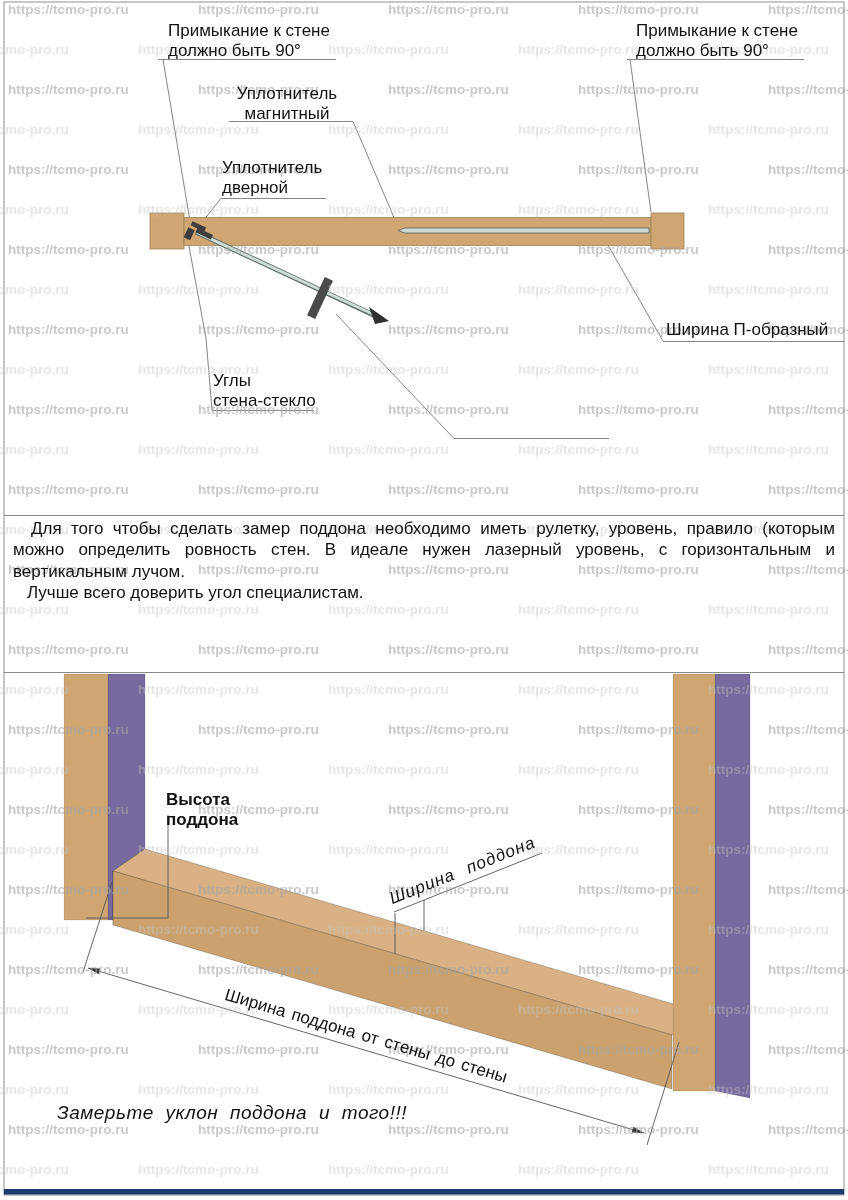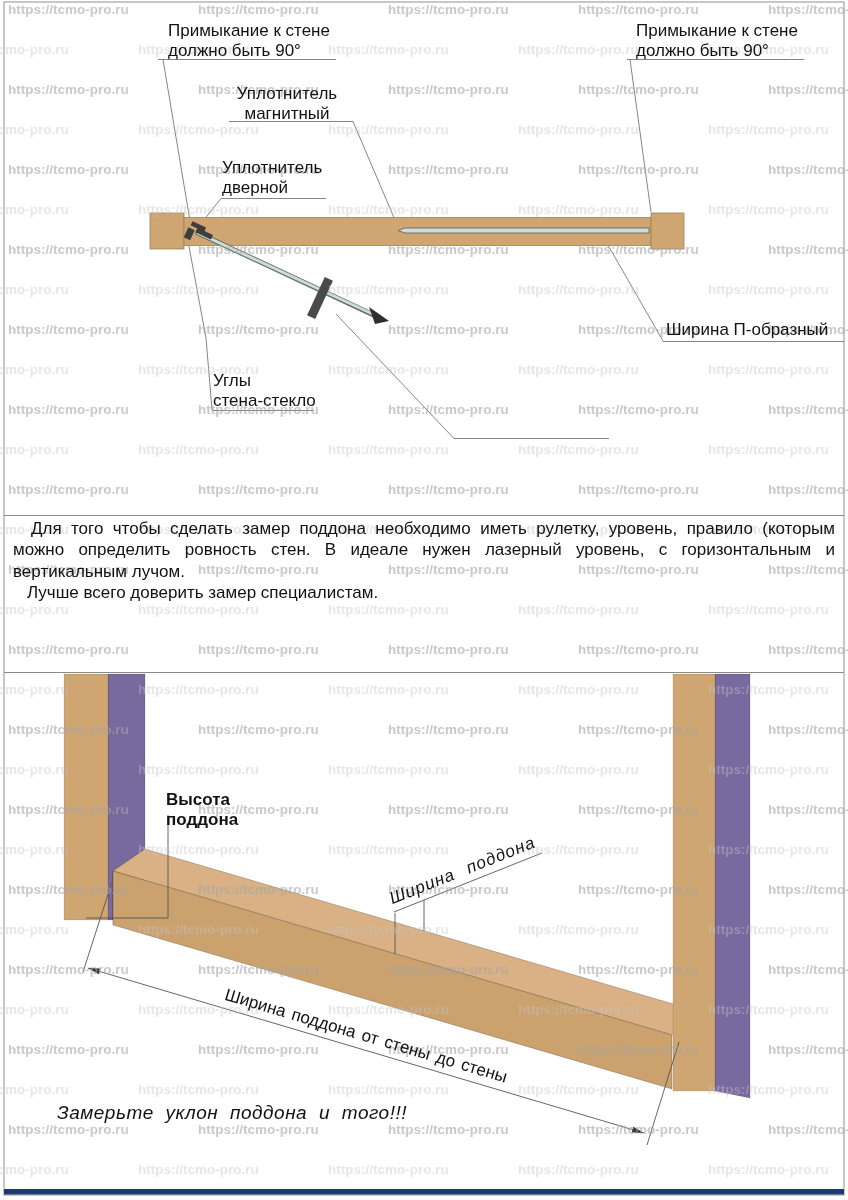--- a/index.html
+++ b/index.html
@@ -269,21 +269,21 @@
   <div class="lbl" id="lbl-magnet">Уплотнитель
 магнитный</div>
   <div class="lbl" id="lbl-doorseal">Уплотнитель
 дверной</div>
   <div class="lbl" id="lbl-hinge">Углы
 стена-стекло</div>
   <div class="lbl" id="lbl-profile">Ширина П-образный</div>
 
   <div id="text-block">
     <p class="p1">Для того чтобы сделать замер поддона необходимо иметь рулетку, уровень, правило (которым можно определить ровность стен. В идеале нужен лазерный уровень, с горизонтальным и вертикальным лучом.</p>
-    <p class="p3">Лучше всего доверить замер специалистам.</p>
+    <p class="p3">Лучше всего доверить угол специалистам.</p>
   </div>
 
   <div class="lbl" id="lbl-height">Высота
 поддона</div>
   <div class="lbl" id="lbl-width">Ширина поддона</div>
   <div class="lbl" id="lbl-widthwall">Ширина поддона от стены до стены</div>
   <div class="lbl" id="lbl-slope">Замерьте уклон поддона и того!!!</div>
 
 </div>
 

